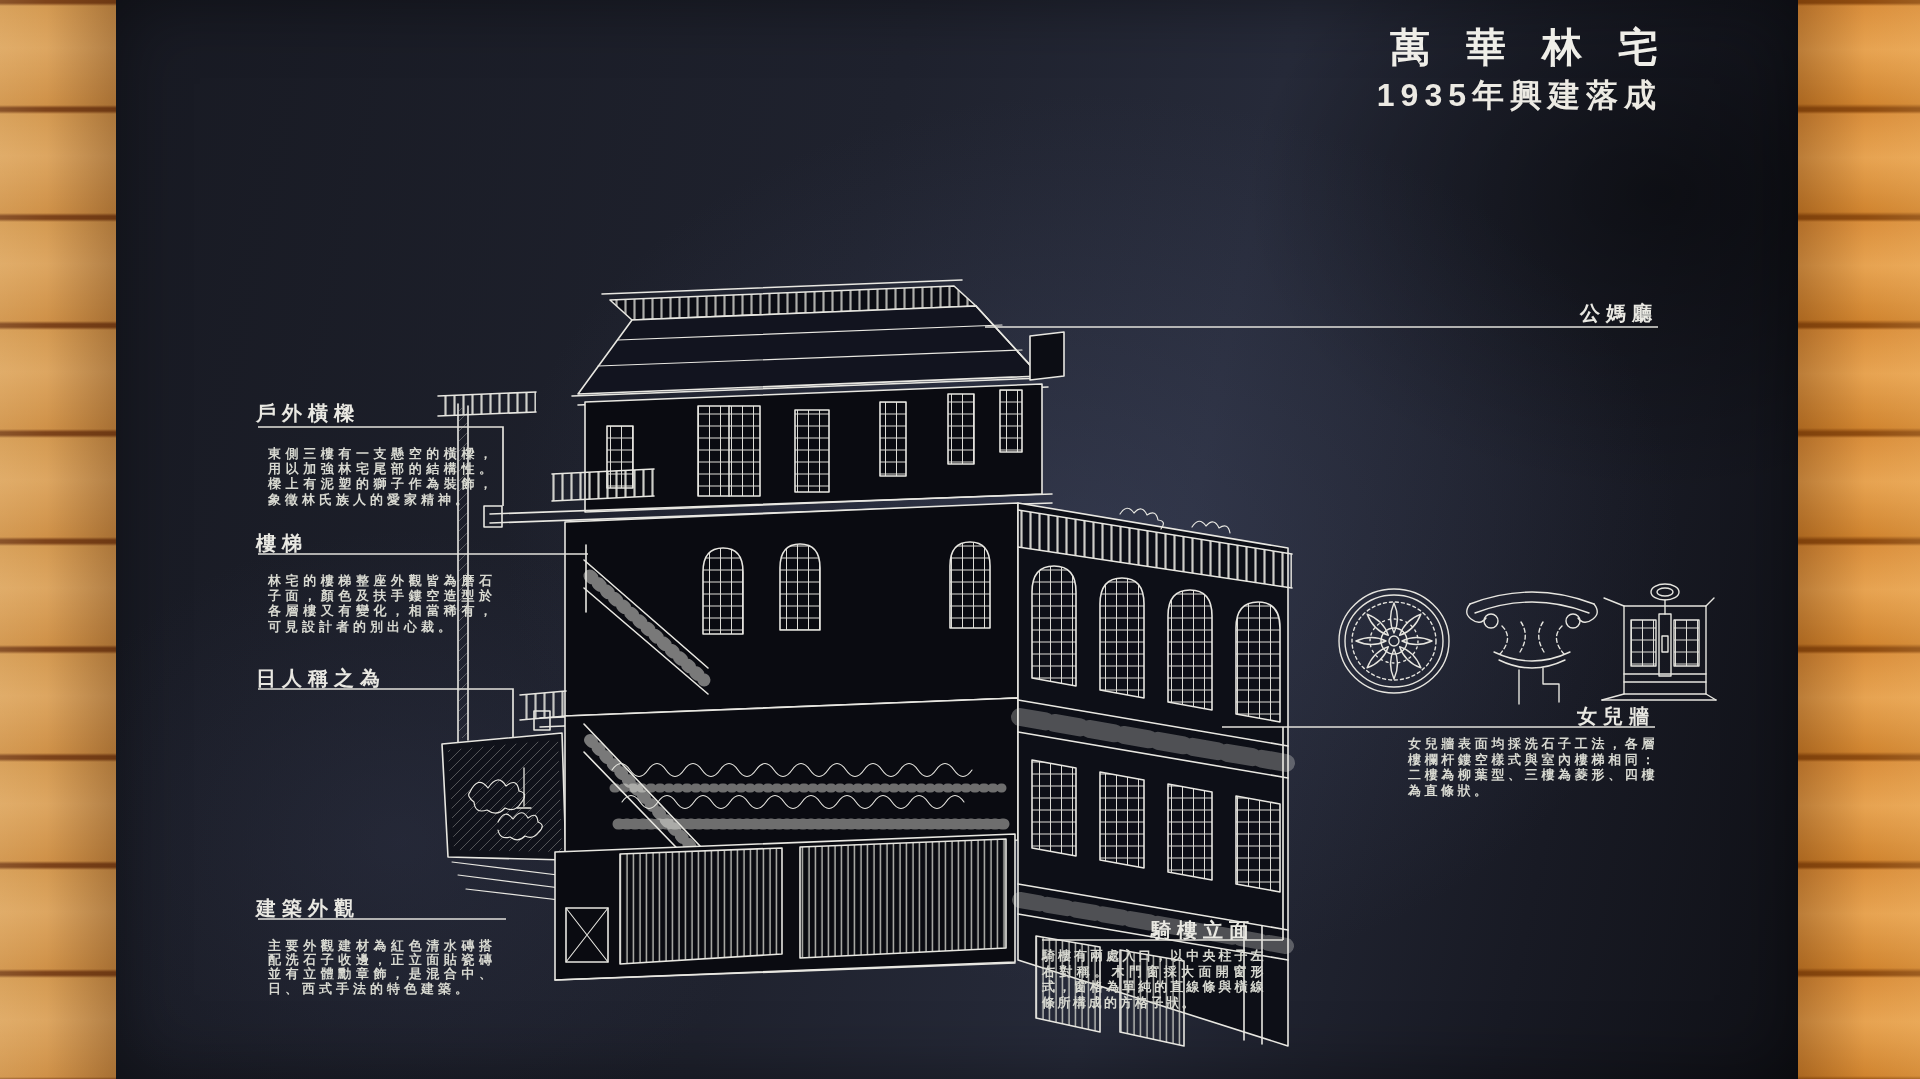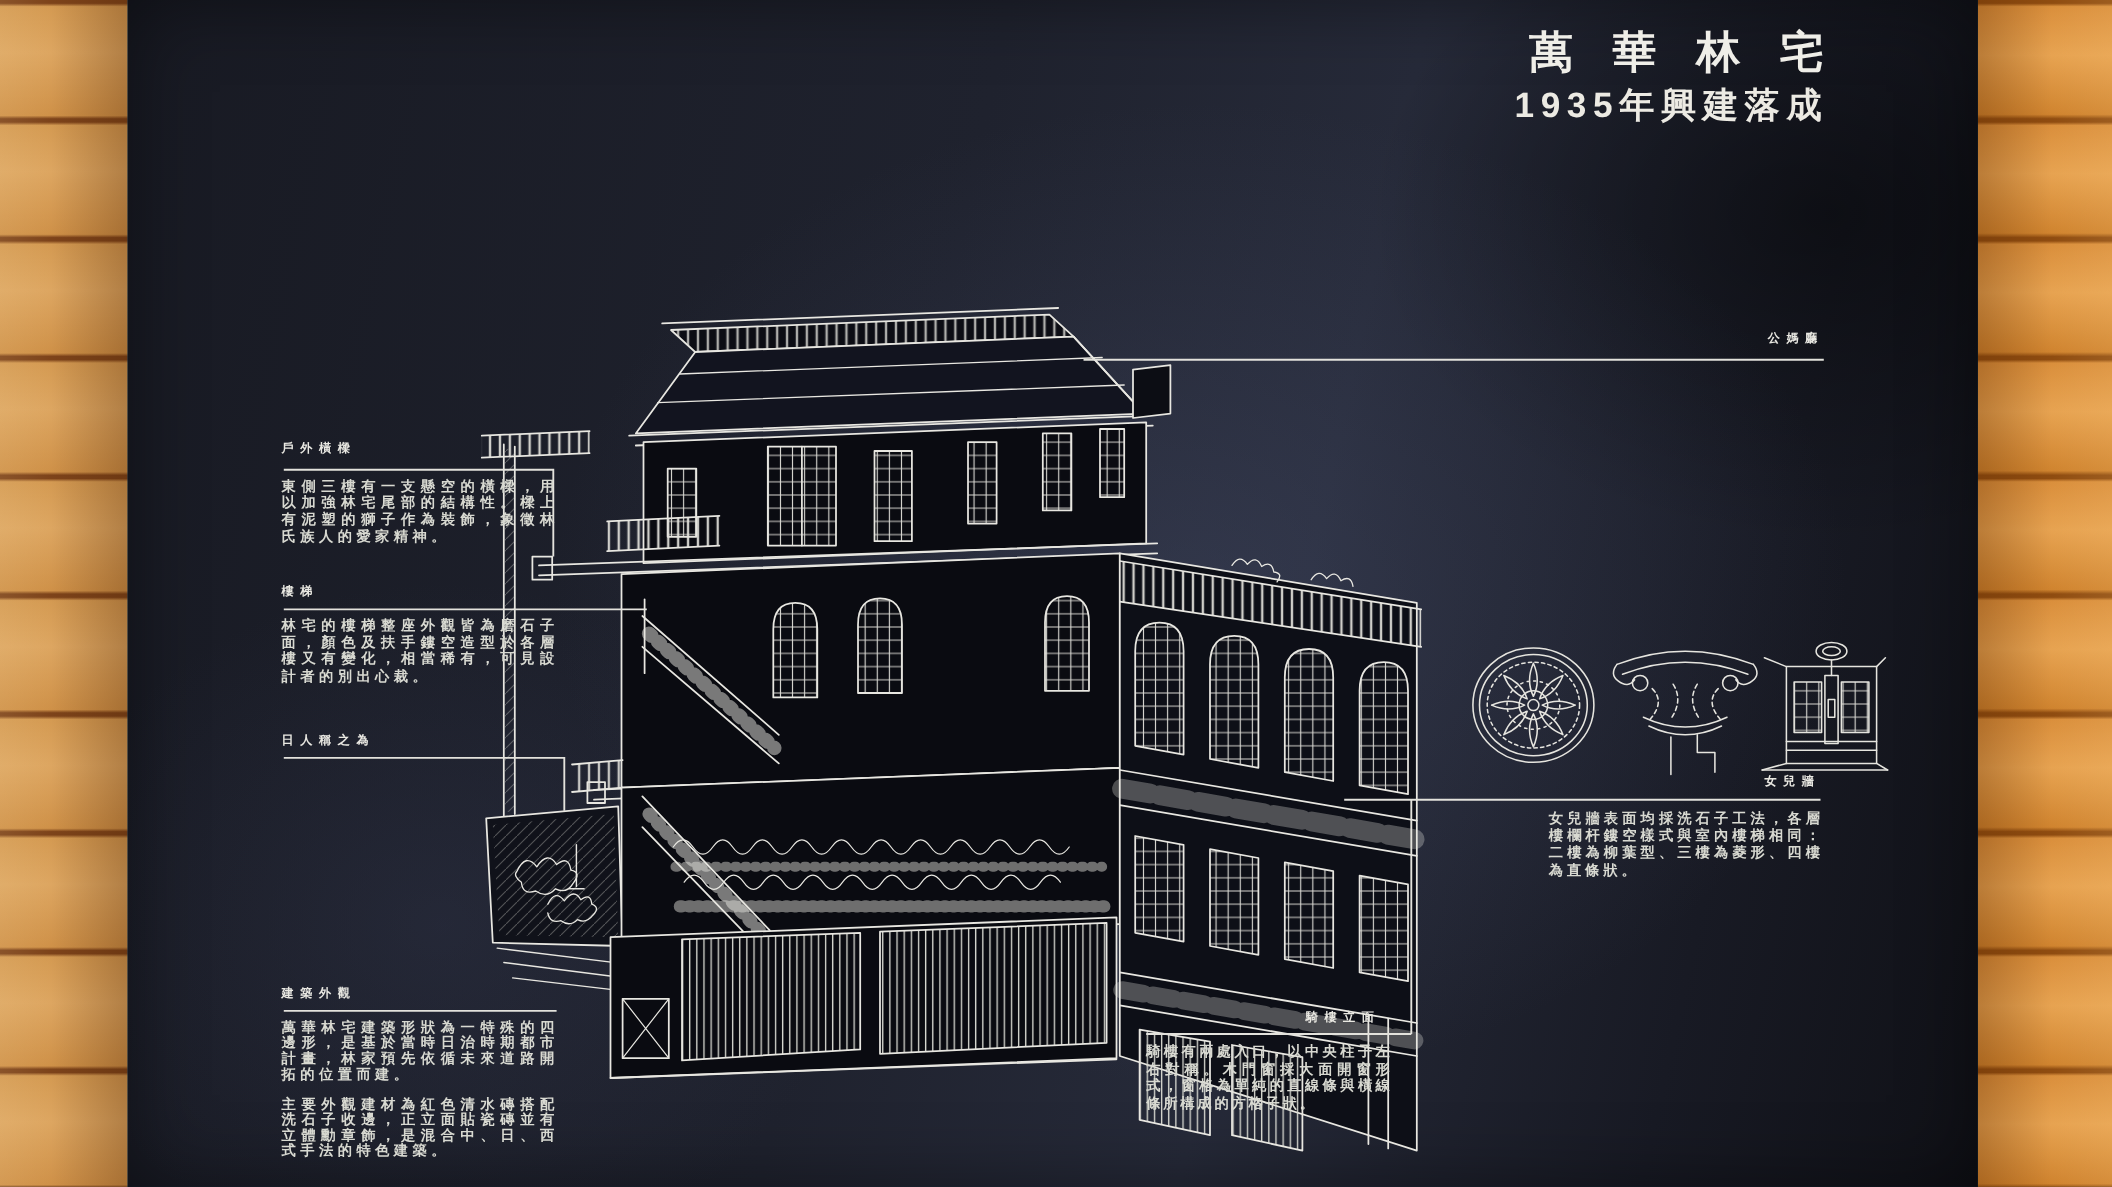--- a/index.html
+++ b/index.html
@@ -30,27 +30,27 @@
       radial-gradient(950px 720px at 58% 50%, rgba(76,84,114,0.34), rgba(0,0,0,0) 62%),
       radial-gradient(620px 520px at 17% 78%, rgba(62,68,96,0.25), rgba(0,0,0,0) 60%),
       radial-gradient(700px 500px at 92% 18%, rgba(0,0,0,0.45), rgba(0,0,0,0) 60%),
       linear-gradient(102deg, #181a23 0%, #1f222e 42%, #262a39 62%, #181a24 84%, #101117 100%);
     box-shadow: inset 0 0 70px rgba(0,0,0,0.45);}
   
   .main-title{position:absolute;right:262px;top:20px;color:#efeee8;font-weight:bold;
     font-size:40px;letter-spacing:36px;margin-right:-36px;white-space:nowrap;z-index:3;}
   .subtitle{position:absolute;right:264px;top:74px;color:#eceae3;font-weight:bold;
     font-size:32px;letter-spacing:6px;margin-right:-6px;white-space:nowrap;z-index:3;}
-  .h-sec{position:absolute;color:#e9e8e2;font-weight:bold;font-size:11px;
+  .h-sec{position:absolute;color:#e9e8e2;font-weight:bold;font-size:20px;
     letter-spacing:6px;white-space:nowrap;z-index:3;}
   .h-right{text-align:right;}
   .body-text{position:absolute;color:#d8d9d1;font-weight:bold;font-size:13px;
     letter-spacing:4px;line-height:15.2px;text-align:justify;z-index:3;}
   .body-right{line-height:17px;letter-spacing:3.5px;}
-  .body-text p{margin:0;}
+  .body-text p{margin:12px;}
   .body-text p + p{margin-top:13px;}
   .sub-label{display:block;}
   svg.overlay{position:absolute;left:0;top:0;z-index:2;}
 </style>
 </head>
 <body>
 
 <div class="scene">
 
   <div class="wood wood-left"></div>
@@ -67,21 +67,20 @@
 
   <div class="h-sec" style="left:256px;top:530px">樓梯</div>
   <div class="body-text" style="left:256px;top:561px;width:252px">
     <p>林宅的樓梯整座外觀皆為磨石子面，顏色及扶手鏤空造型於各層樓又有變化，相當稀有，可見設計者的別出心裁。</p>
   </div>
 
   <div class="h-sec" style="left:256px;top:665px">日人稱之為</div>
 
   <div class="h-sec" style="left:256px;top:895px">建築外觀</div>
   <div class="body-text" style="left:256px;top:927px;width:252px;line-height:14.2px">
-    <p>萬華林宅建築形狀為一特殊的四邊形，是基於當時日治時期都市計畫，林家預先依循未來道路開拓的位置而建。</p>
     <p>主要外觀建材為紅色清水磚搭配洗石子收邊，正立面貼瓷磚並有立體勳章飾，是混合中、日、西式手法的特色建築。</p>
   </div>
 
   <div class="h-sec h-right" style="right:262px;top:300px">公媽廳</div>
 
   <div class="h-sec h-right" style="right:265px;top:703px">女兒牆</div>
   <div class="body-text body-right" style="left:1408px;top:736px;width:250px;line-height:15.6px">
     <span>女兒牆表面均採洗石子工法，各層樓欄杆鏤空樣式與室內樓梯相同：二樓為柳葉型、三樓為菱形、四樓為直條狀。</span>
   </div>
 

